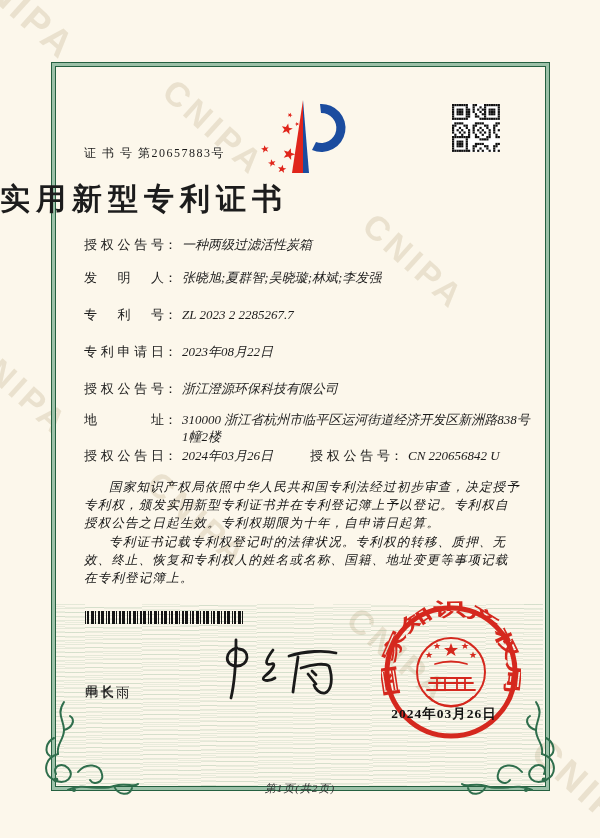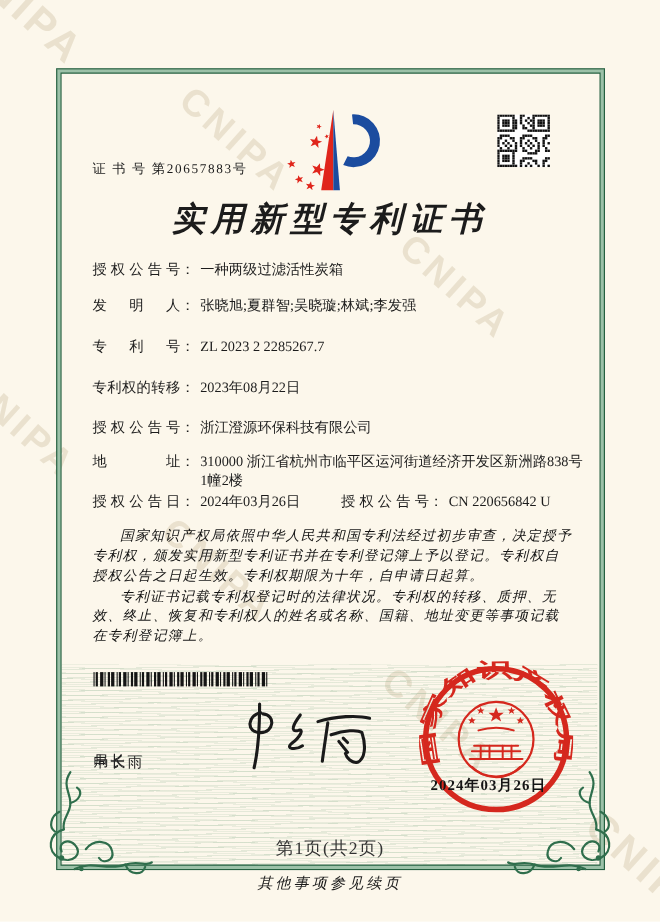--- a/index.html
+++ b/index.html
@@ -35,33 +35,33 @@
       repeating-linear-gradient(181.5deg, rgba(104,156,116,.12) 0 1px, rgba(0,0,0,0) 1px 5px);
   }
   .flourish{position:absolute; width:110px; height:110px;}
   .flourish.fl-left{left:34px; top:694px;}
   .flourish.fl-right{left:456px; top:694px; transform:scaleX(-1);}
   
   .cert-no{position:absolute; left:84px; top:103px; font-size:12px; letter-spacing:1.5px;margin-top:42px;}
   .logo{position:absolute; left:252px; top:96px;}
   .qr{position:absolute; left:452px; top:104px;}
   .title{
-    position:absolute; left:0; top:179px; width:100%; text-align:center;
-    font-size:30px; font-weight:bold; letter-spacing:6px;font-style:italic;
+    position:absolute; left:0; top:179px; width:100%; text-align:left;
+    font-size:30px; font-weight:bold; letter-spacing:6px;
   }
   
   .fields{position:absolute; left:84px; top:237px; width:452px; font-size:13px; line-height:16.5px;}
   .frow{position:absolute; left:0; display:flex; align-items:flex-start; width:100%;}
   .r1{top:0px}.r2{top:33px}.r3{top:70px}.r4{top:107px}.r5{top:144px}.r6{top:175px}.r7{top:211px}
   .flabel{
     display:inline-block; width:80px; flex:none;
     text-align:justify; text-align-last:justify;
   }
   .fcolon{flex:none; width:14px;}
-  .fvalue{margin-left:4px; max-width:352px;}
+  .fvalue{margin-left:4px; max-width:352px;font-style:italic;}
   .grant-no-group{position:absolute; left:226px; top:0; display:flex;}
   
   .legal{
     position:absolute; left:84px; top:478px; width:436px;
     font-size:12.5px; line-height:18.2px; letter-spacing:1.2px;
     font-style:italic; color:#141414;
   }
   .legal p{margin:0; text-indent:2em;}
   
   .barcode{position:absolute; left:85px; top:611px; width:158px; height:13px; display:flex;}
@@ -73,22 +73,22 @@
   }
   .officer-title{top:659px;margin-top:24px;}
   .officer-name{top:684px;}
   .signature{position:absolute; left:213px; top:626px;}
   .seal{position:absolute; left:381px; top:600px;}
   .seal-date{
     position:absolute; left:374px; top:705px; width:140px; text-align:center;
     font-size:13.5px; font-weight:600; letter-spacing:1px; color:#141414;
   }
   .page-num{
-    position:absolute; left:0; top:761px; width:100%; text-align:center;
-    font-size:16px; color:#333; letter-spacing:1px;
+    position:absolute; left:0; top:781px; width:100%; text-align:center;
+    font-size:11px; color:#333; letter-spacing:1px;font-style:italic;
   }
   .note{
     position:absolute; left:0; top:794px; width:100%; text-align:center;
     font-size:13.5px; font-style:italic; letter-spacing:3px; color:#1a1a1a;
   }
 </style>
 </head>
 <body>
 
 <div class="page">
@@ -372,21 +372,21 @@
       <span class="flabel">发明人</span>
         <span class="fcolon">：</span>
         <span class="fvalue">张晓旭;夏群智;吴晓璇;林斌;李发强</span>
     </div>
     <div class="frow r3">
       <span class="flabel">专利号</span>
         <span class="fcolon">：</span>
         <span class="fvalue">ZL 2023 2 2285267.7</span>
     </div>
     <div class="frow r4">
-      <span class="flabel">专利权的转移</span>
+      <span class="flabel">专利申请日</span>
         <span class="fcolon">：</span>
         <span class="fvalue">2023年08月22日</span>
     </div>
     <div class="frow r5">
       <span class="flabel">授权公告号</span>
         <span class="fcolon">：</span>
         <span class="fvalue">浙江澄源环保科技有限公司</span>
     </div>
     <div class="frow r6">
       <span class="flabel">地址</span>
@@ -497,15 +497,14 @@
       <path d="M54,64 Q70,59 86,64"></path>
       <path d="M50,78 H90 M48,83 H92"></path>
       <path d="M56,78 V90 M64,78 V90 M76,78 V90 M84,78 V90"></path>
       <path d="M46,90 H94"></path>
       <path d="M48,97 A30,30 0 0 0 92,97"></path>
     </g>
   </svg>
   <div class="seal-date">2024年03月26日</div>
 
   <div class="page-num">第1页(共2页)</div>
-  <div class="note">其他事项参见续页</div>
 
 </div>
 
 </body></html>

